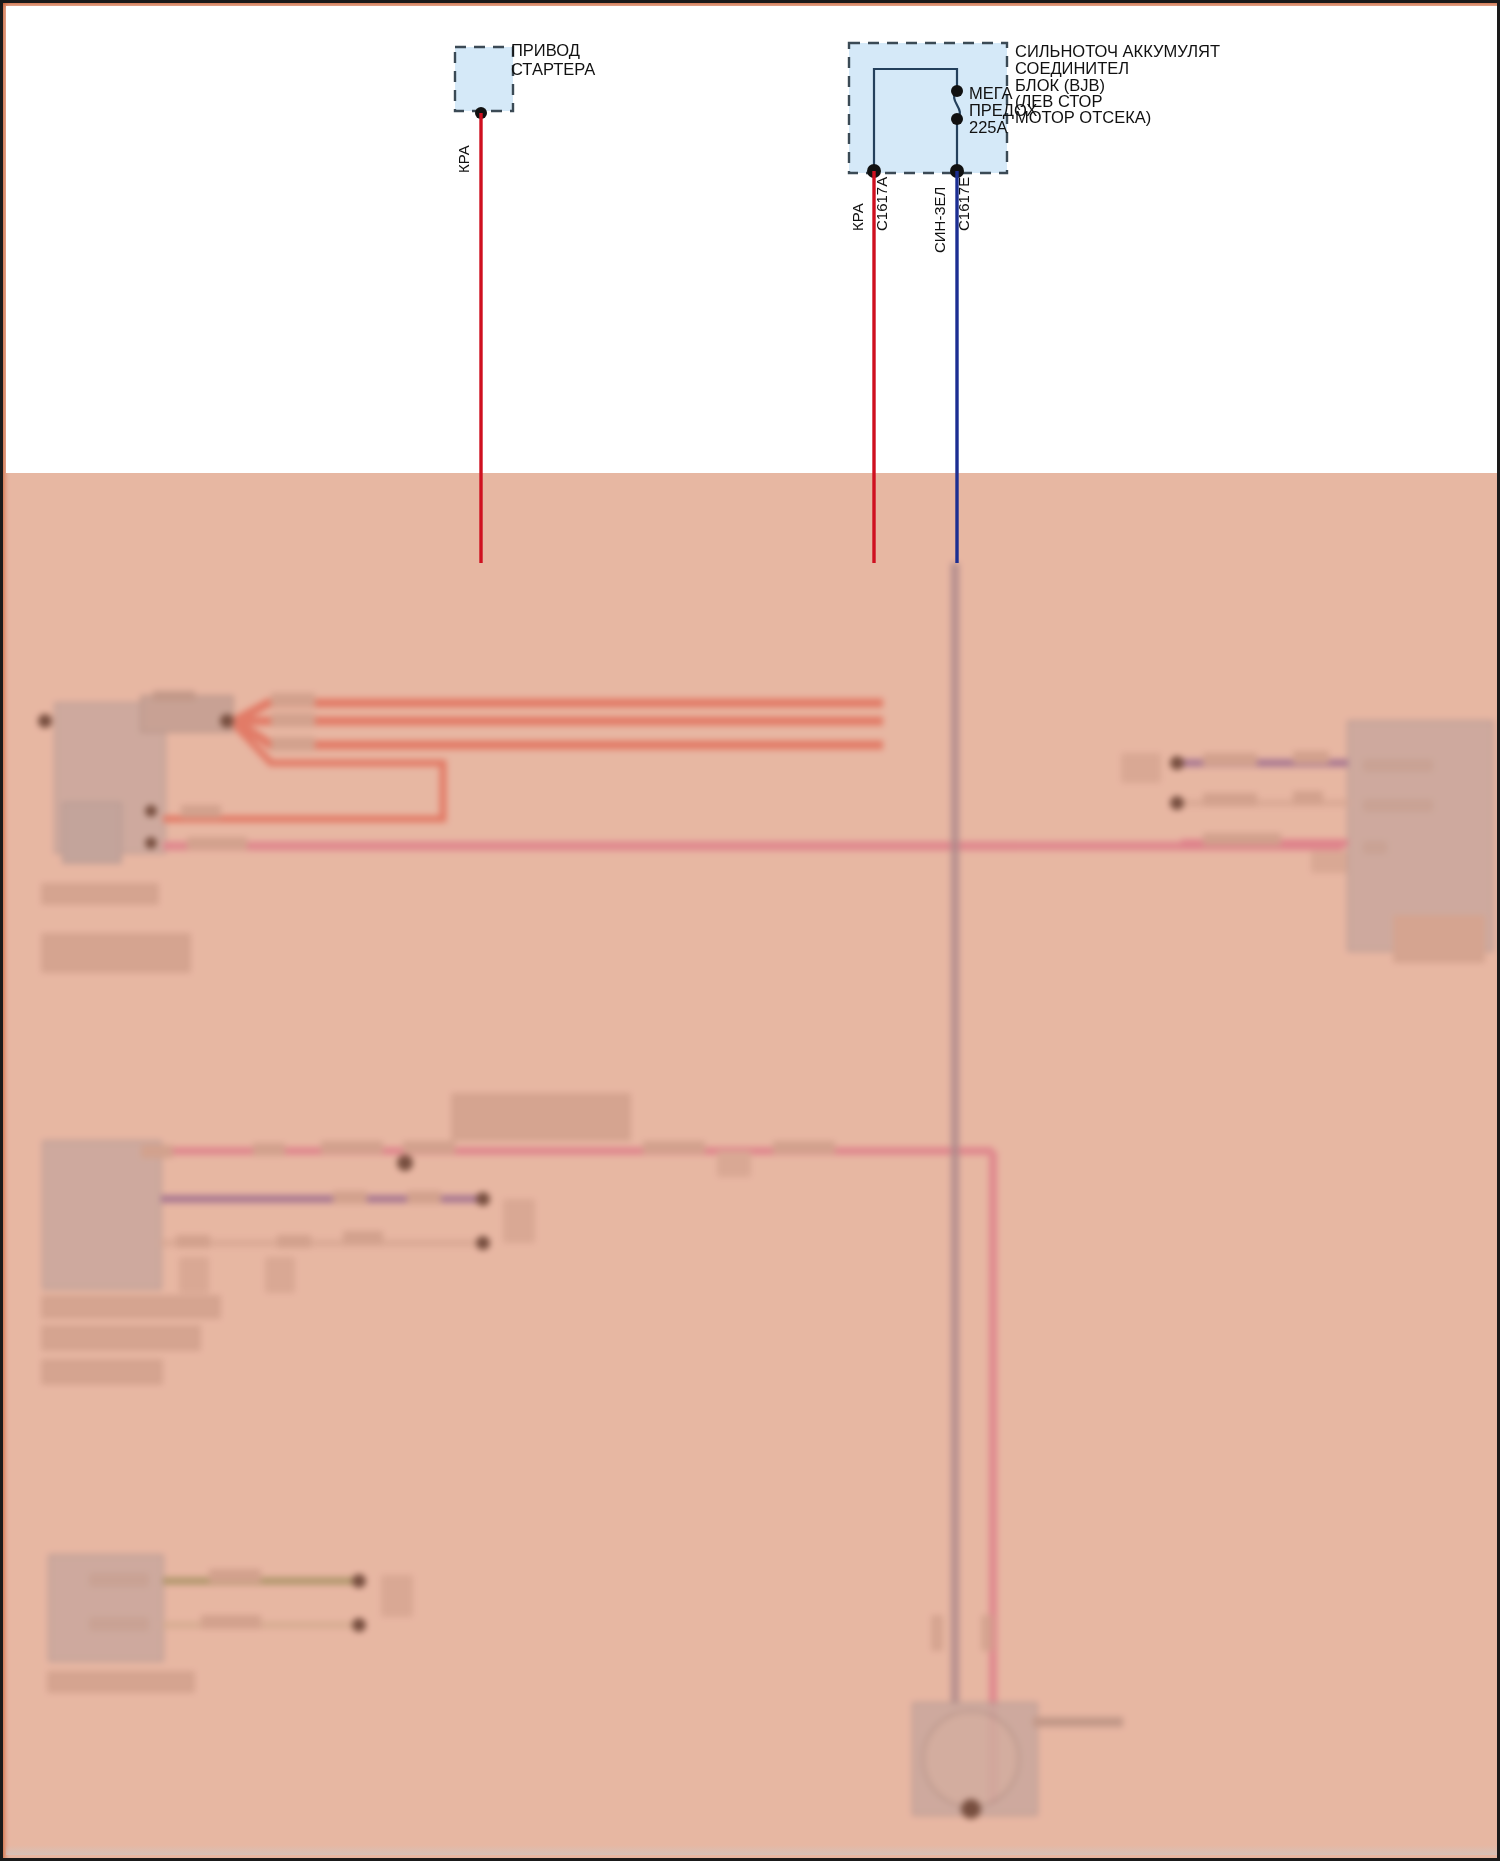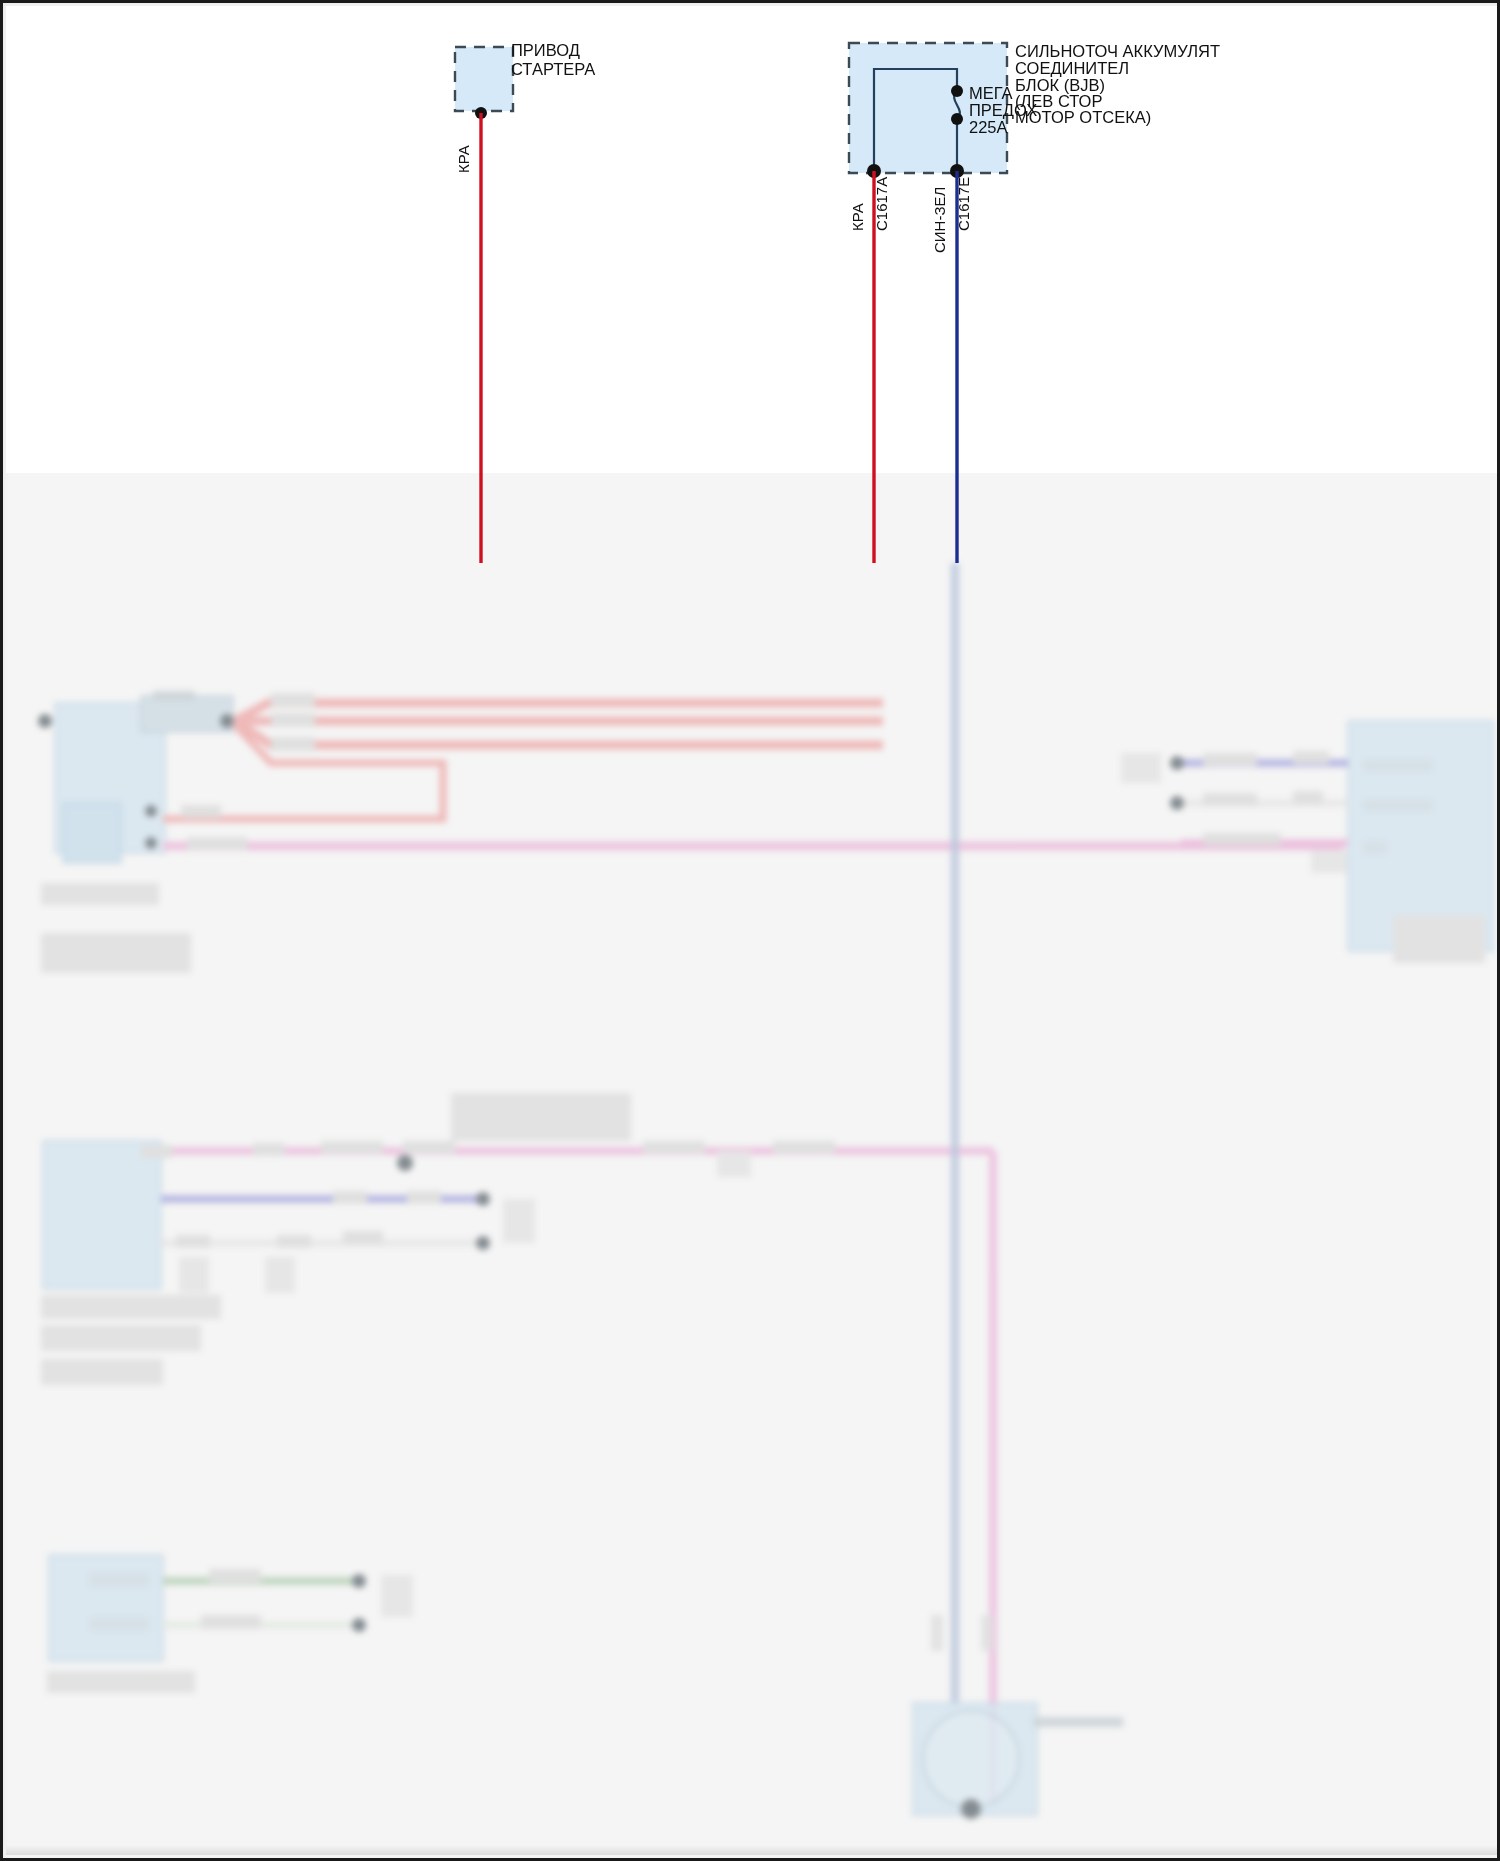--- a/index.html
+++ b/index.html
@@ -2,21 +2,21 @@
 <html><head>
 <meta charset="utf-8">
 <style>
   html,body{margin:0;padding:0;background:#ffffff;}
   body{
     font-family:"Liberation Sans", sans-serif;
     width:1500px;height:1861px;position:relative;overflow:hidden;
   }
   #page{
     position:absolute;inset:0;
-    background:#e5e5e5;
+    background:#c2410c;
     border:3px solid #1a1a1a;
     box-sizing:border-box;
     overflow:hidden;
   }
 
   
   #bg-layer{
     position:absolute;left:0;top:0;width:1500px;height:1861px;
     filter:blur(3.1px);
     opacity:.62;

